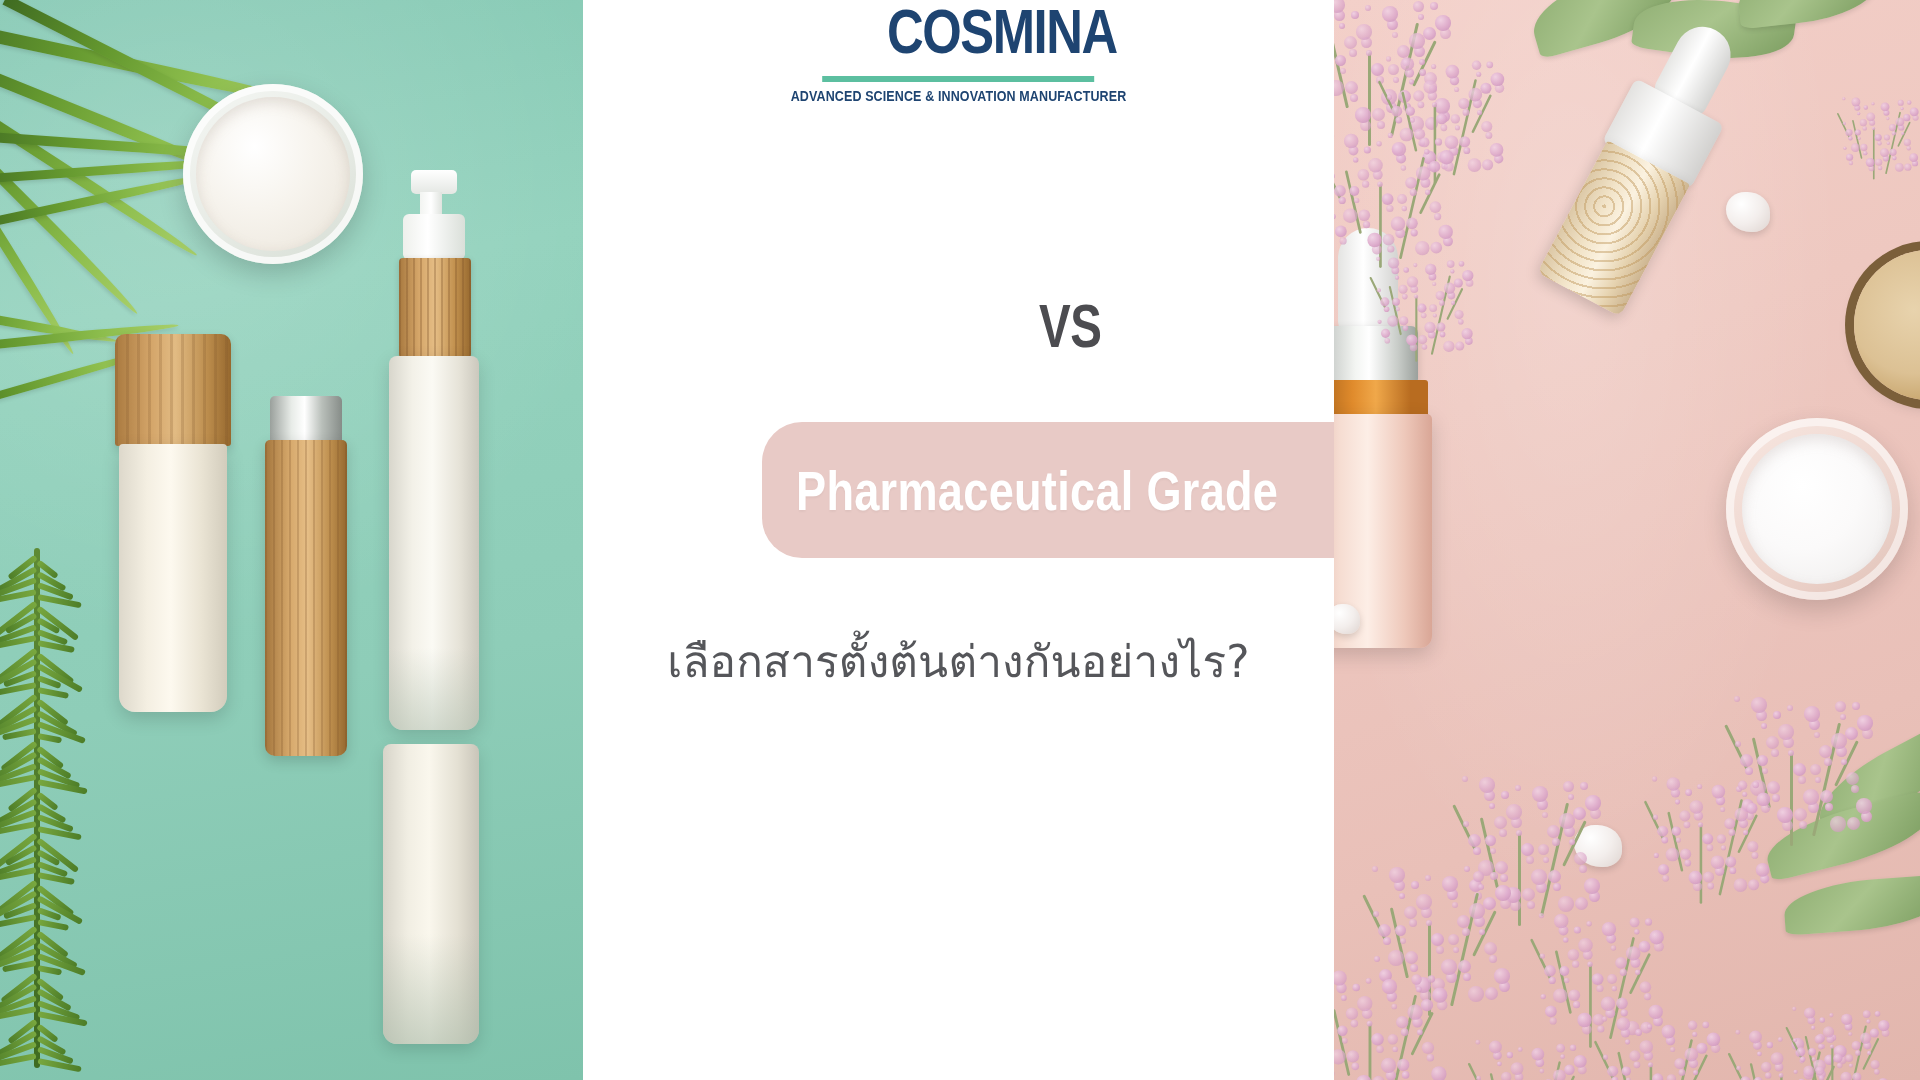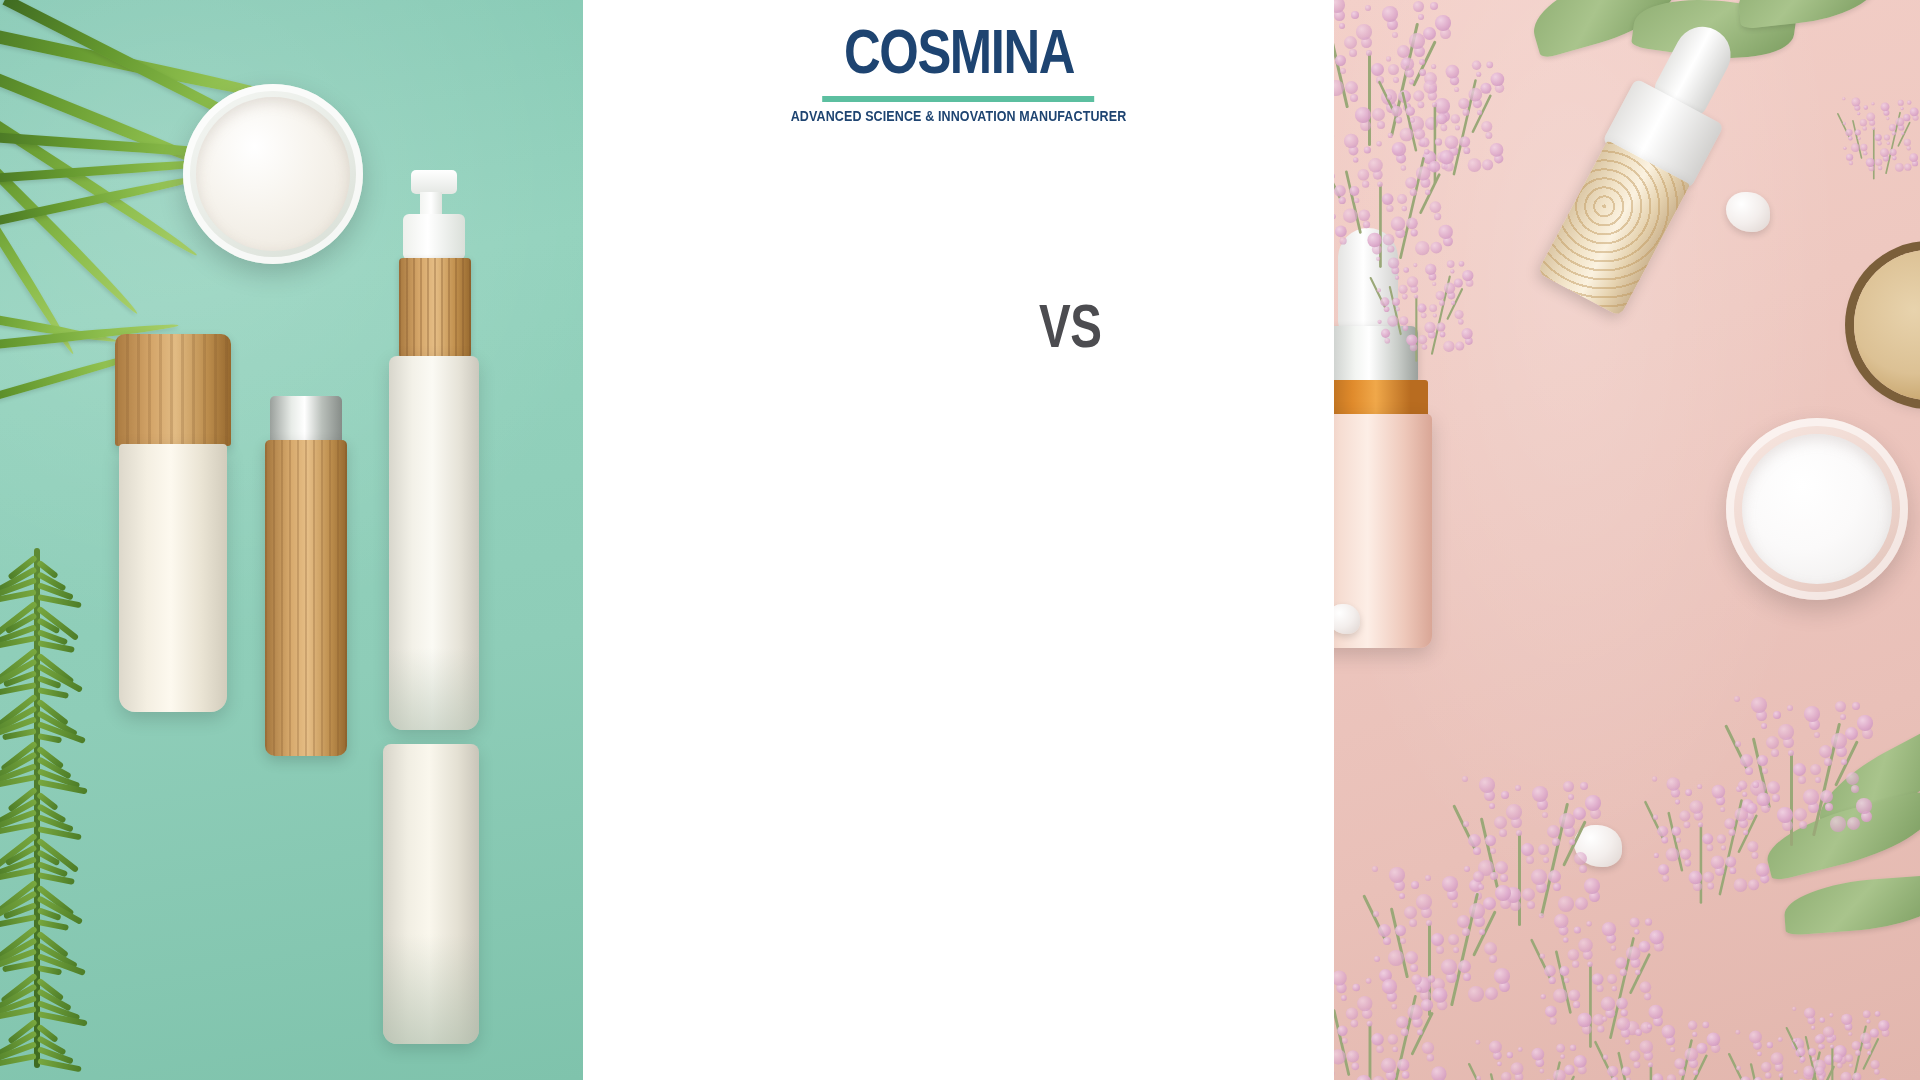--- a/index.html
+++ b/index.html
@@ -240,21 +240,21 @@
     box-shadow:0 3px 7px rgba(0,0,0,.14);
   }
 
   
   .panel-center {
     position:absolute; left:583px; top:0; width:751px; height:1080px;
     background:#ffffff; z-index:5;
   }
 
   
-  .logo { position:absolute; left:50%; transform:translateX(-50%); top:28px; text-align:center; white-space:nowrap; }
+  .logo { position:absolute; left:50%; transform:translateX(-50%); top:8px; text-align:right; white-space:nowrap; }
   .logo-word {
     font-size:54px; font-weight:700; letter-spacing:-1.5px;
     color:#1e4471; line-height:1; font-family:"Liberation Sans", sans-serif;
     transform:scaleY(1.18) scaleX(.94); transform-origin:center bottom; display:block;
   }
   .logo-rule { width:272px; height:6px; background:#5cbfa0; margin:14px auto 7px; }
   .logo-tag {
     font-size:12.5px; font-weight:700; letter-spacing:.12px; color:#1e4471;
     transform:scaleY(1.12); transform-origin:center top; display:block;
   }
@@ -1277,17 +1277,21 @@
 
     <div class="logo">
       <span class="logo-word">COSMINA</span>
       <div class="logo-rule"></div>
       <span class="logo-tag">ADVANCED SCIENCE &amp; INNOVATION MANUFACTURER</span>
     </div>
 
 
     <div class="vs-word">VS</div>
 
-
+    <div class="band-pink">
+      <span class="txt">Pharmaceutical Grade</span>
+    </div>
+
+    <div class="subtitle">เลือกสารตั้งต้นต่างกันอย่างไร?</div>
 
   </div>
 
 </div>
 
 </body></html>

